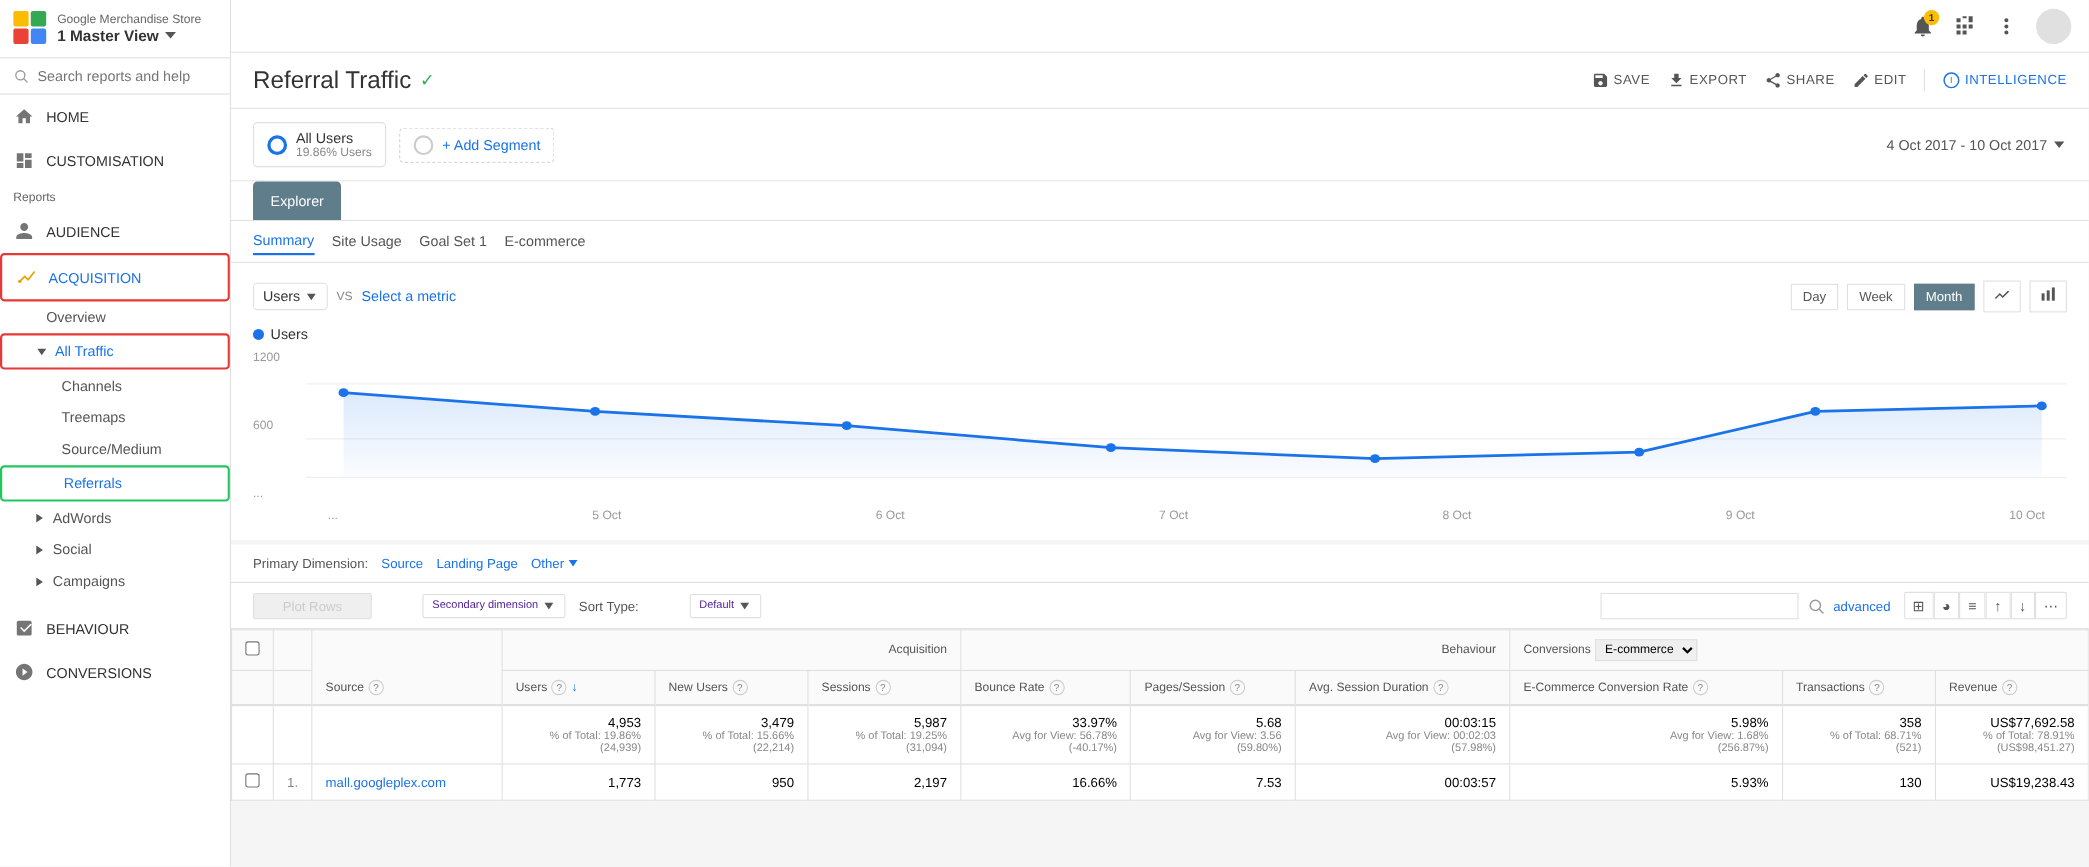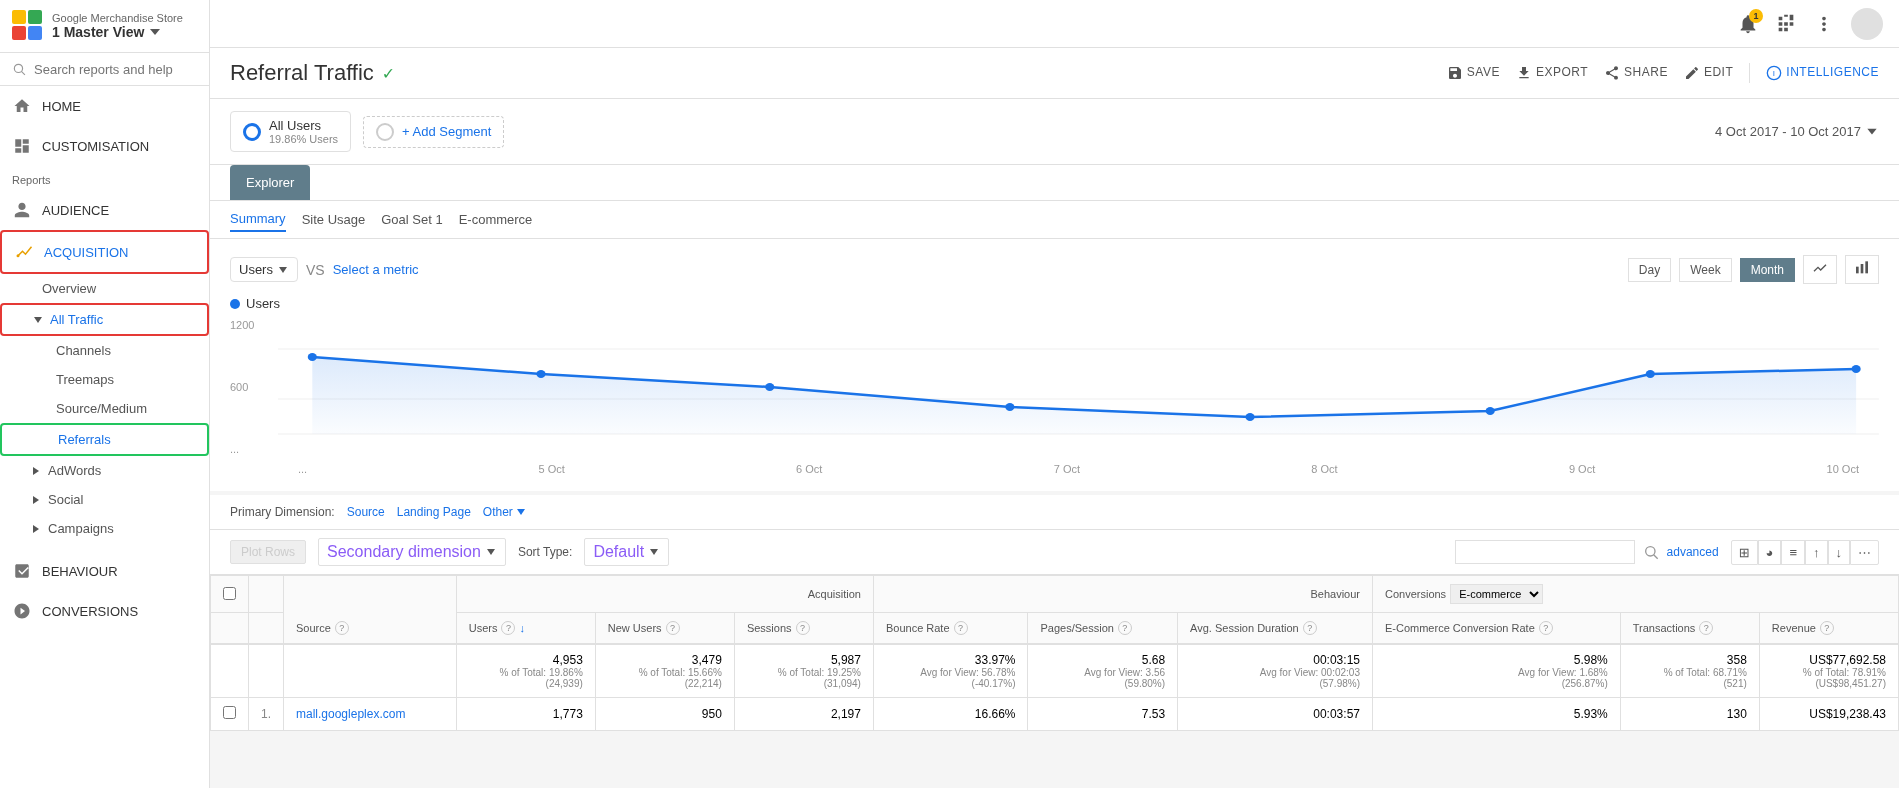--- a/index.html
+++ b/index.html
@@ -248,21 +248,21 @@
       justify-content: space-between;
       margin-bottom: 12px;
     }
 
     .metric-controls { display: flex; align-items: center; gap: 8px; }
     .metric-select {
       border: 1px solid #e0e0e0; border-radius: 4px;
       padding: 4px 8px; font-size: 13px; color: #333;
       display: flex; align-items: center; gap: 4px; cursor: pointer;
     }
-    .vs-label { font-size: 14px; color: #888; }
+    .vs-label { font-size: 11px; color: #888; }
     .select-metric { font-size: 13px; color: #1a73e8; cursor: pointer; }
 
     .time-controls { display: flex; align-items: center; gap: 8px; }
     .time-btn {
       border: 1px solid #e0e0e0; padding: 4px 10px;
       font-size: 12px; color: #555; cursor: pointer; background: #fff;
     }
     .time-btn.active { background: #607d8b; color: #fff; border-color: #607d8b; }
     .chart-type-btn {
       border: 1px solid #e0e0e0; padding: 4px 8px;
@@ -320,27 +320,27 @@
 
     .table-controls {
       padding: 8px 20px;
       display: flex;
       align-items: center;
       gap: 12px;
       border-bottom: 1px solid #e0e0e0;
     }
     .plot-rows-btn {
       font-size: 12px; color: #ccc;
-      border: 1px solid #e0e0e0; padding: 4px 10px;
+      border: 1px solid #e0e0e0; padding: 4px 26px;
       border-radius: 2px; cursor: not-allowed;
     }
     .table-dropdown {
       border: 1px solid #e0e0e0; padding: 4px 8px;
-      font-size: 16px; color: #8b5cf6; border-radius: 2px;
-      display: flex; align-items: center; gap: 4px; cursor: pointer;
+      font-size: 10px; color: #4c1d95; border-radius: 2px;
+      display: flex; align-items: center; gap: 4px; cursor: pointer; margin-left: 34px;
     }
     .table-search {
       margin-left: auto;
       display: flex; align-items: center; gap: 8px;
     }
     .table-search input {
       border: 1px solid #e0e0e0; padding: 4px 8px;
       font-size: 12px; outline: none; width: 180px;
     }
     .advanced-link { font-size: 12px; color: #1a73e8; cursor: pointer; }

